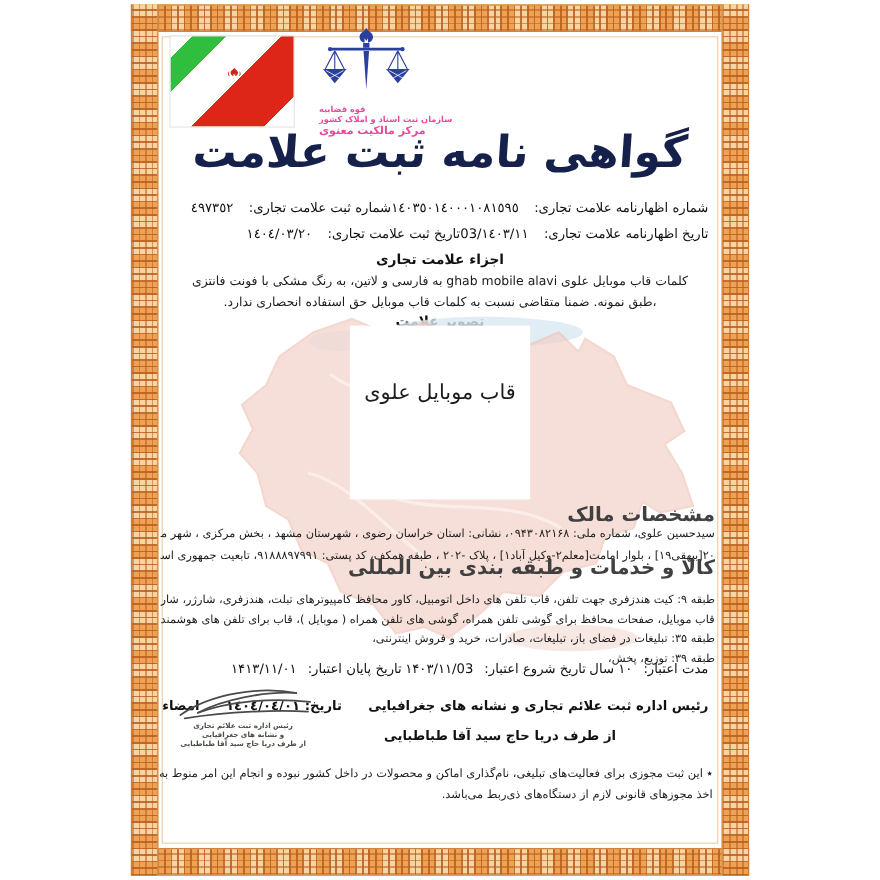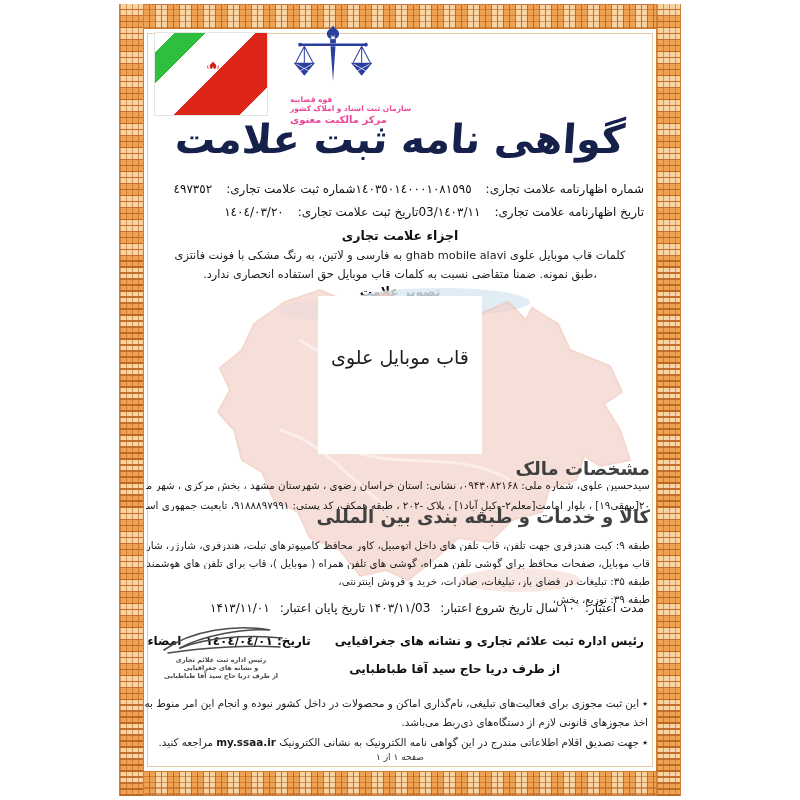--- a/index.html
+++ b/index.html
@@ -223,18 +223,16 @@
       </g>
     </svg>
     <div class="stamp">
       <div>رئیس اداره ثبت علائم تجاری</div>
       <div>و نشانه های جغرافیایی</div>
       <div>از طرف   دریا حاج سید آقا طباطبایی</div>
     </div>
 
     <div class="notes">
       <p>٭ این ثبت مجوزی برای فعالیت‌های تبلیغی، نام‌گذاری اماکن و محصولات در داخل کشور نبوده و انجام این امر منوط به اخذ مجوزهای قانونی لازم از دستگاه‌های ذی‌ربط می‌باشد.</p>
-      <p><span>٭ جهت تصدیق اقلام اطلاعاتی مندرج در این گواهی نامه الکترونیک به نشانی الکترونیک </span><b>my.ssaa.ir</b><span> مراجعه کنید.</span></p>
-    </div>
-
-    <div class="pageno">صفحه ۱ از ۱</div>
+    </div>
+
   </div>
 </div>
 
 </body></html>

